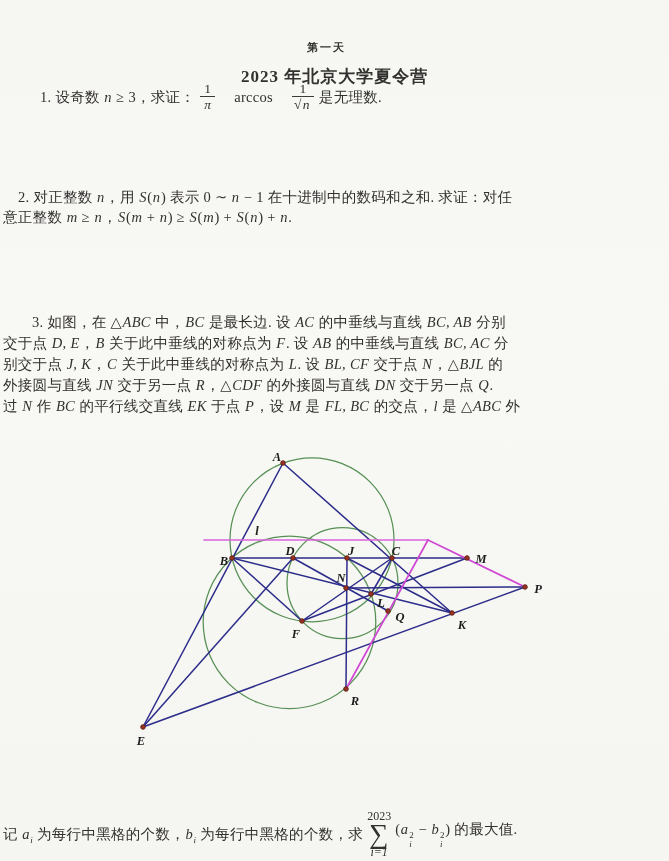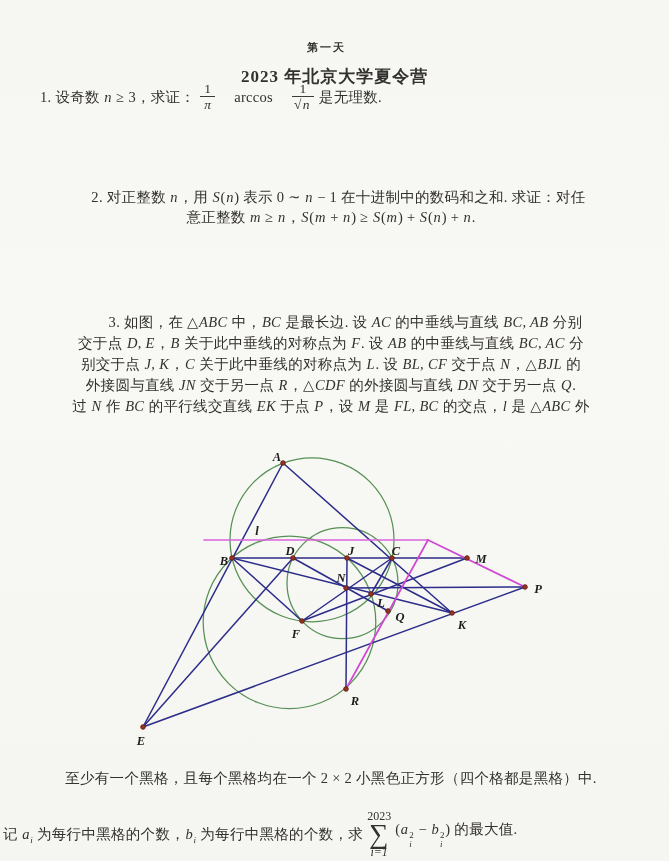--- a/index.html
+++ b/index.html
@@ -8,21 +8,21 @@
     background:linear-gradient(180deg,#f6f6f3 0%,#f8f8f5 40%,#f5f5f1 100%);
     font-family:"Liberation Serif","DejaVu Serif",serif;
     color:#33312f;
   }
   .page{position:absolute;inset:0;}
   .doc-title{position:absolute;top:17px;left:0;width:669px;text-align:center;
     font-size:17px;font-weight:bold;letter-spacing:1px;margin-top:48px;}
   .doc-subtitle{position:absolute;top:40px;left:0;width:653px;text-align:center;
     font-size:11px;font-weight:bold;letter-spacing:2px;}
   .para{position:absolute;left:3px;width:656px;font-size:14.5px;letter-spacing:0.3px;}
-  .para .line{white-space:nowrap;text-align:center;}
+  .para .line{white-space:nowrap;}
   .mi{font-style:italic;}
   .mi > span{padding:0 0.5px;}
   
   .p1row{position:absolute;left:40px;top:76px;height:42px;display:flex;
     align-items:center;font-size:14.5px;letter-spacing:0.3px;justify-content:space-between;}
   .frac{display:inline-flex;flex-direction:column;align-items:center;
     margin:0 5px;line-height:1.05;font-size:13.5px;}
   .frac .num{padding:0 4px;}
   .frac .den{border-top:1px solid #3a3a3a;padding:1px 4px 0 4px;}
   .den-sqrt{border-top:1px solid #3a3a3a;padding:1px 3px 0 2px;white-space:nowrap;}
@@ -127,21 +127,20 @@
       <text x="381" y="603" fill="#1c1c1c" text-anchor="middle" dominant-baseline="central" class="fig-label">L</text>
       <text x="481" y="559" fill="#1c1c1c" text-anchor="middle" dominant-baseline="central" class="fig-label">M</text>
       <text x="341" y="578" fill="#1c1c1c" text-anchor="middle" dominant-baseline="central" class="fig-label">N</text>
       <text x="538" y="589" fill="#1c1c1c" text-anchor="middle" dominant-baseline="central" class="fig-label">P</text>
       <text x="400" y="617" fill="#1c1c1c" text-anchor="middle" dominant-baseline="central" class="fig-label">Q</text>
       <text x="355" y="701" fill="#1c1c1c" text-anchor="middle" dominant-baseline="central" class="fig-label">R</text>
       <text x="257" y="531" fill="#1c1c1c" text-anchor="middle" dominant-baseline="central" class="fig-label">l</text>
     </svg>
 
   <div class="para" style="top:768px;line-height:21px;">
-    <div class="line"><span><span>至少有一个黑格，且每个黑格均在一个 2 × 2 小黑色正方形（四个格都是黑格）中.</span></span></div>
   </div>
   <div class="p4row">
     <span><span><span>记 </span></span><span class="mi"><span>a</span><sub class="ss">i</sub></span><span><span> 为每行中黑格的个数，</span></span><span class="mi"><span>b</span><sub class="ss">i</sub></span><span><span> 为每行中黑格的个数，求 </span></span></span>
     <span class="sigma">
       <span class="top">2023</span>
       <span class="sym">∑</span>
       <span class="bot">i=1</span>
     </span>
     <span><span><span>(</span></span><span class="mi"><span>a</span><span class="supsub">
             <span class="ss-sup">2</span>

